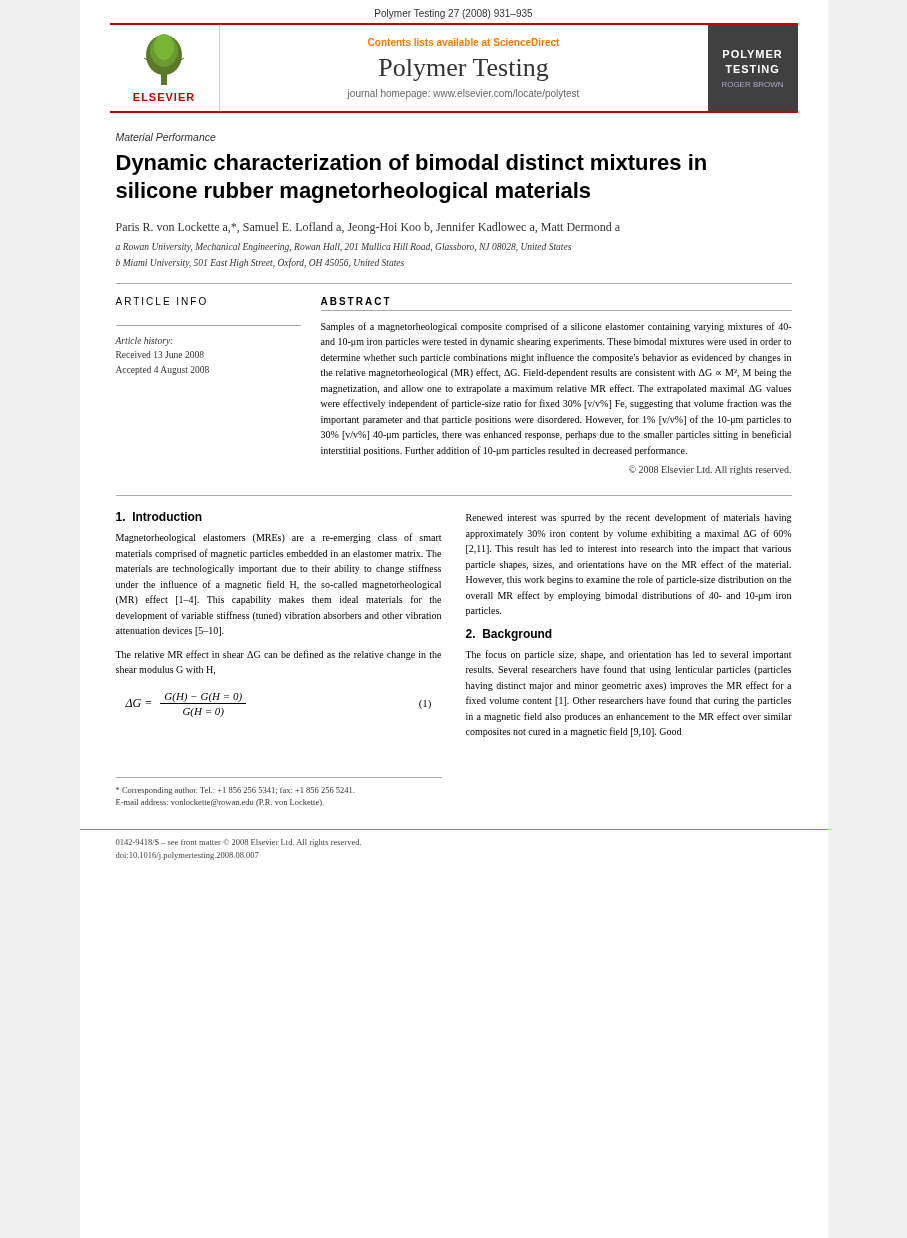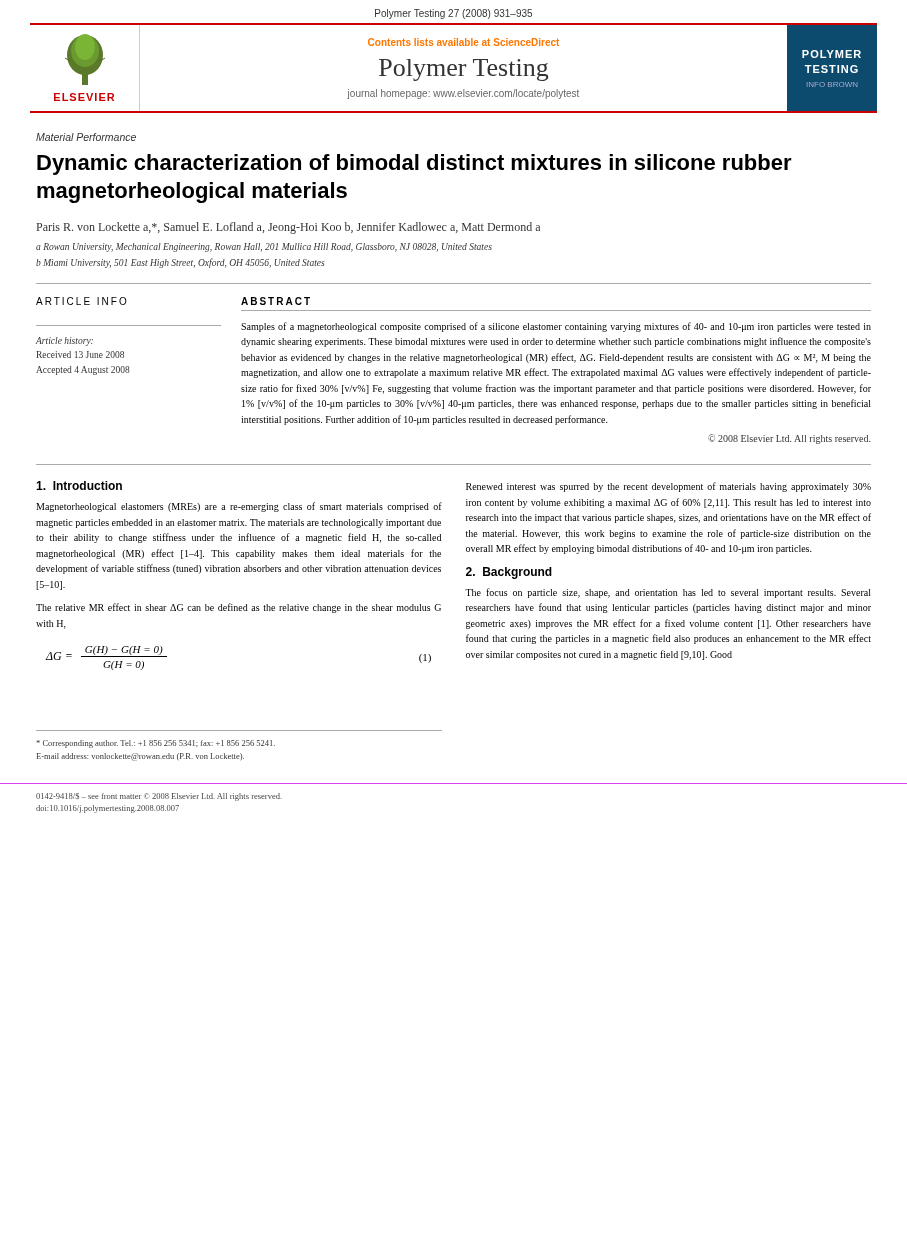--- a/index.html
+++ b/index.html
@@ -5,21 +5,21 @@
     * { margin: 0; padding: 0; box-sizing: border-box; }
     body {
       background: #f0f0f0;
       font-family: 'Times New Roman', Times, serif;
       display: flex;
       justify-content: center;
       align-items: flex-start;
       min-height: 1238px;
     }
     .page {
-      width: 907px;
+      width: 748px;
       min-height: 1238px;
       background: #fff;
       padding: 0;
       position: relative;
     }
     
     .header-top {
       text-align: center;
       font-size: 10px;
       color: #333;
@@ -82,21 +82,21 @@
       margin-bottom: 5px;
     }
     .journal-homepage {
       font-size: 10px;
       color: #666;
       font-family: Arial, sans-serif;
     }
     .polymer-badge {
       width: 90px;
       min-width: 90px;
-      background: #0c4a6e;
+      background: #404040;
       display: flex;
       flex-direction: column;
       align-items: center;
       justify-content: center;
       padding: 8px 5px;
     }
     .polymer-badge-text {
       color: #fff;
       font-size: 11px;
       font-weight: bold;
@@ -313,21 +313,21 @@
       </div>
       <div class="journal-title-header">Polymer Testing</div>
       <div class="journal-homepage">journal homepage: www.elsevier.com/locate/polytest</div>
     </div>
 
     <div class="polymer-badge">
       <div class="polymer-badge-text">
         <div>POLYMER</div>
         <div>TESTING</div>
       </div>
-      <div class="polymer-badge-sub">INFO BROWN</div>
+      <div class="polymer-badge-sub">ROGER BROWN</div>
     </div>
   </div>
 
   <div class="article-body">
     <div class="section-tag">Material Performance</div>
     <div class="article-title">Dynamic characterization of bimodal distinct mixtures in silicone rubber magnetorheological materials</div>
     <div class="authors">
       <span>Paris R. von Lockette a,*, Samuel E. Lofland a, Jeong-Hoi Koo b, Jennifer Kadlowec a, Matt Dermond a</span>
     </div>
     <div class="affiliations">a Rowan University, Mechanical Engineering, Rowan Hall, 201 Mullica Hill Road, Glassboro, NJ 08028, United States</div>

